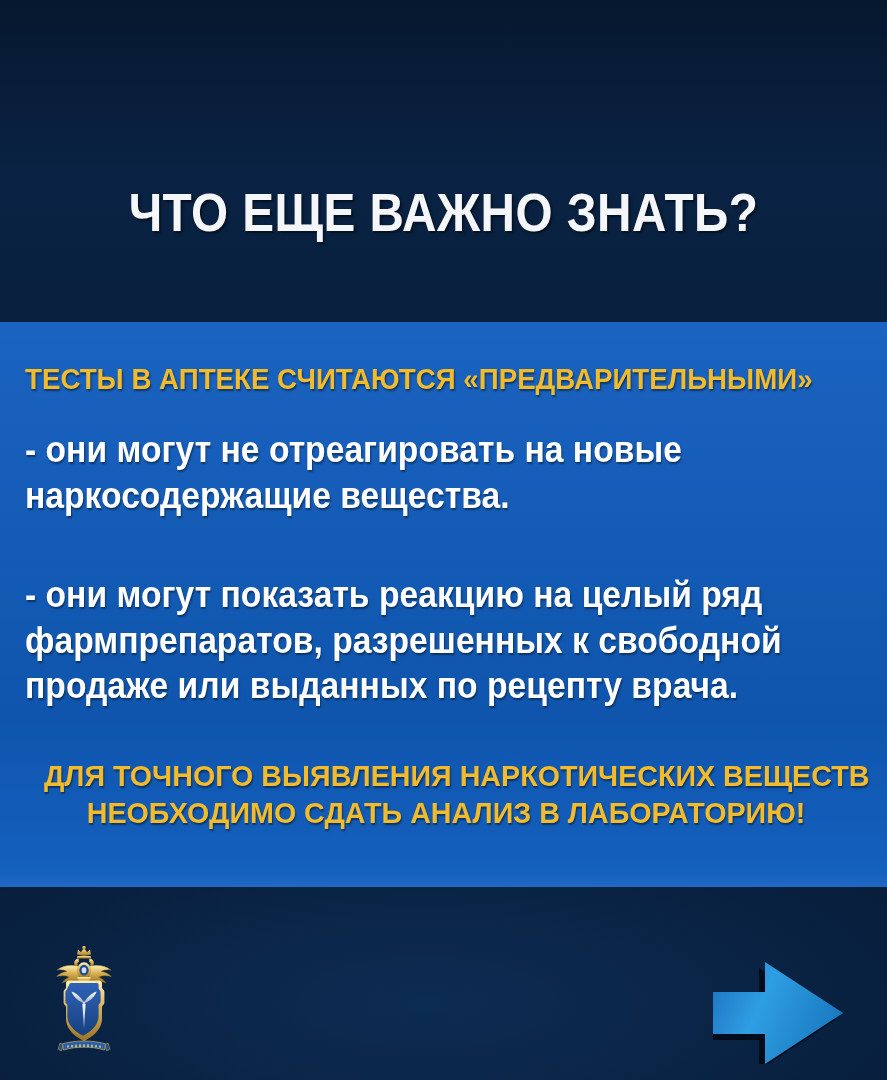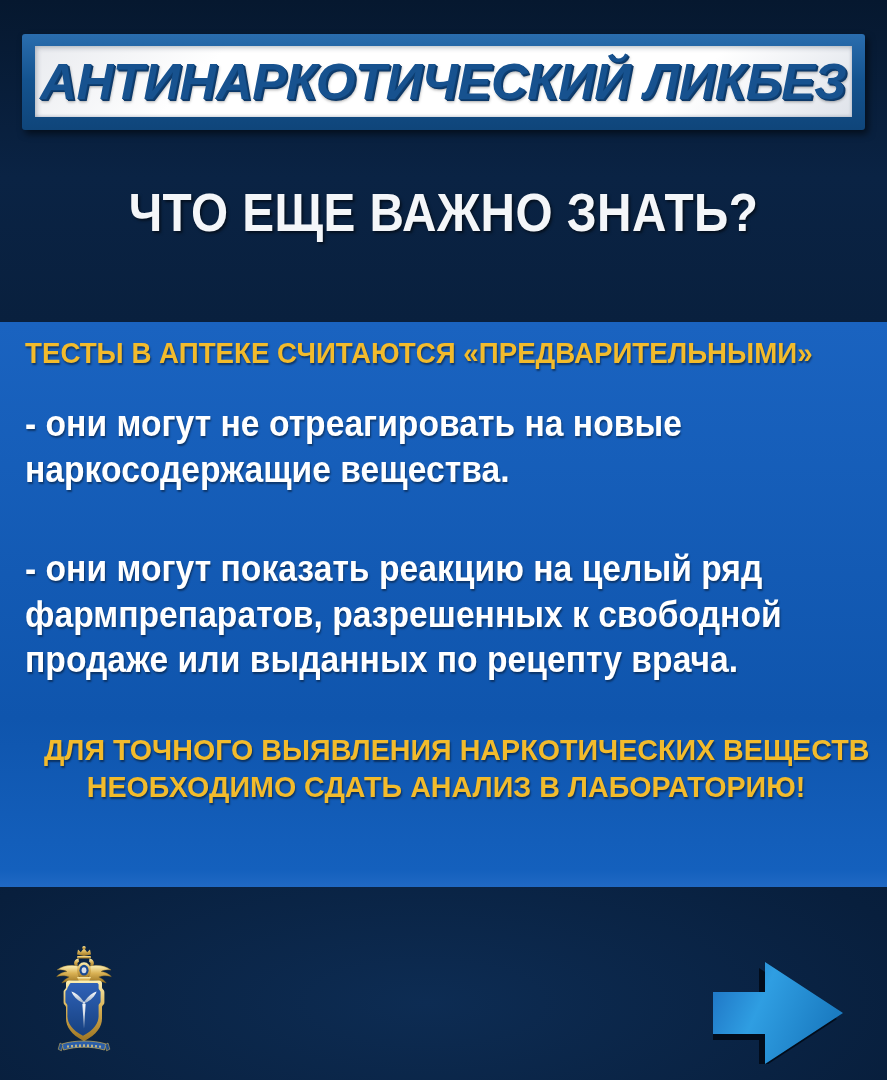--- a/index.html
+++ b/index.html
@@ -94,21 +94,21 @@
   
   .blue-panel {
     position: absolute;
     left: 0;
     top: 322px;
     width: 887px;
     height: 565px;
     background: #1760bd;
     background-image: linear-gradient(180deg, #1a63c0 0%, #0f55ad 70%, #1460bd 97%, #2069c4 100%);
     box-sizing: border-box;
-    padding: 16px 20px 0 25px;
+    padding: 42px 20px 0 25px;
   }
 
   .lead-heading {
     font-family: "Liberation Sans", sans-serif;
     font-weight: bold;
     font-size: 29px;
     line-height: 1.05;
     color: #f2bb2c;
     letter-spacing: 0px;
     transform: scaleX(0.955);
@@ -172,25 +172,20 @@
     height: 102px;
   }
 </style>
 </head>
 <body>
 
 <div class="poster">
 
   <div class="top-band"></div>
 
-  <div class="banner-wrap">
-    <div class="banner-inner">
-      <div class="banner-text">АНТИНАРКОТИЧЕСКИЙ ЛИКБЕЗ</div>
-    </div>
-  </div>
 
   <div class="section-title">ЧТО ЕЩЕ ВАЖНО ЗНАТЬ?</div>
 
   <div class="blue-panel">
 
     <div class="lead-heading">ТЕСТЫ В АПТЕКЕ СЧИТАЮТСЯ «ПРЕДВАРИТЕЛЬНЫМИ»</div>
 
     <div class="bullet bullet-1">- они могут не отреагировать на новые наркосодержащие вещества.</div>
 
     <div class="bullet bullet-2">- они могут показать реакцию на целый ряд фармпрепаратов, разрешенных к свободной продаже или выданных по рецепту врача.</div>

